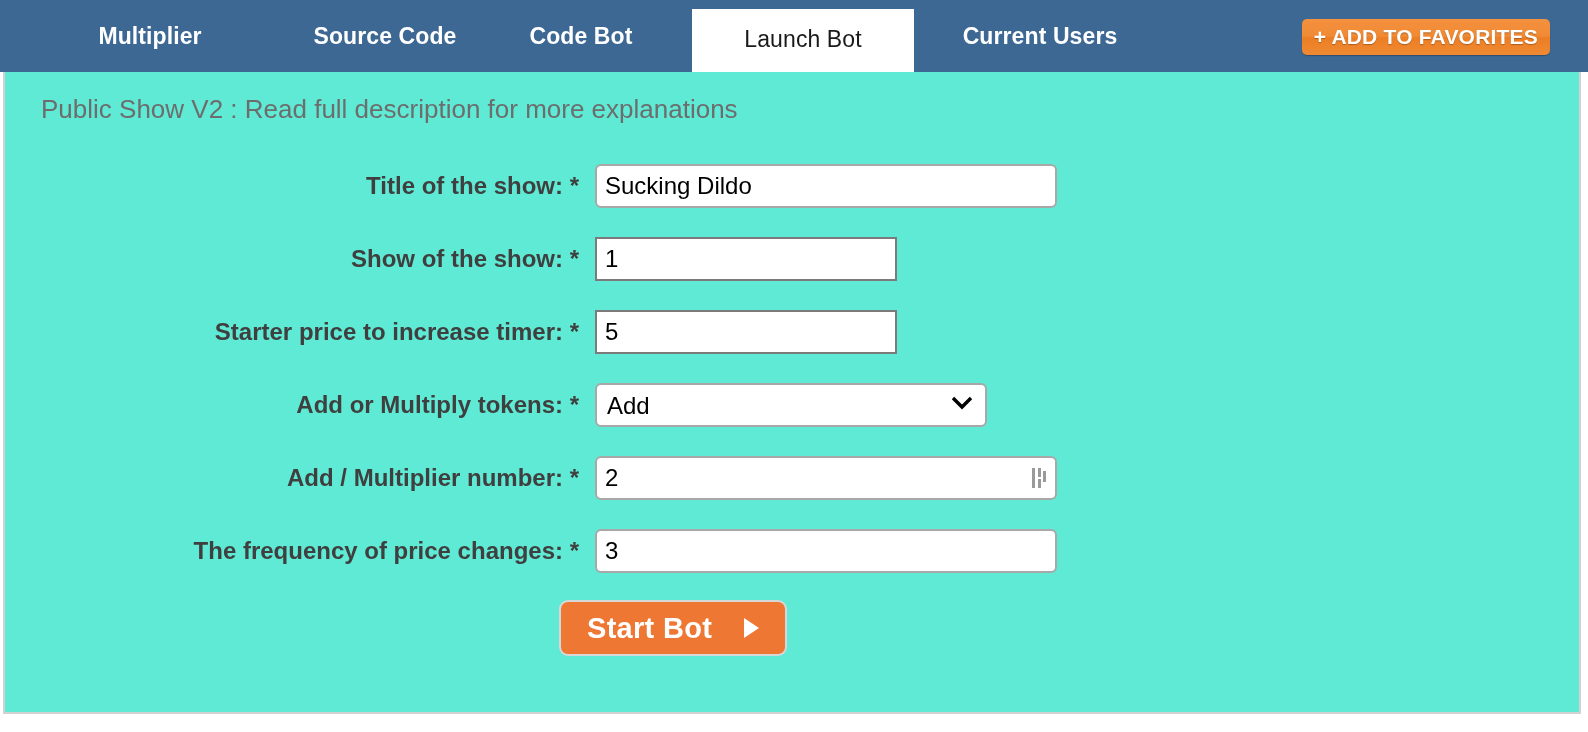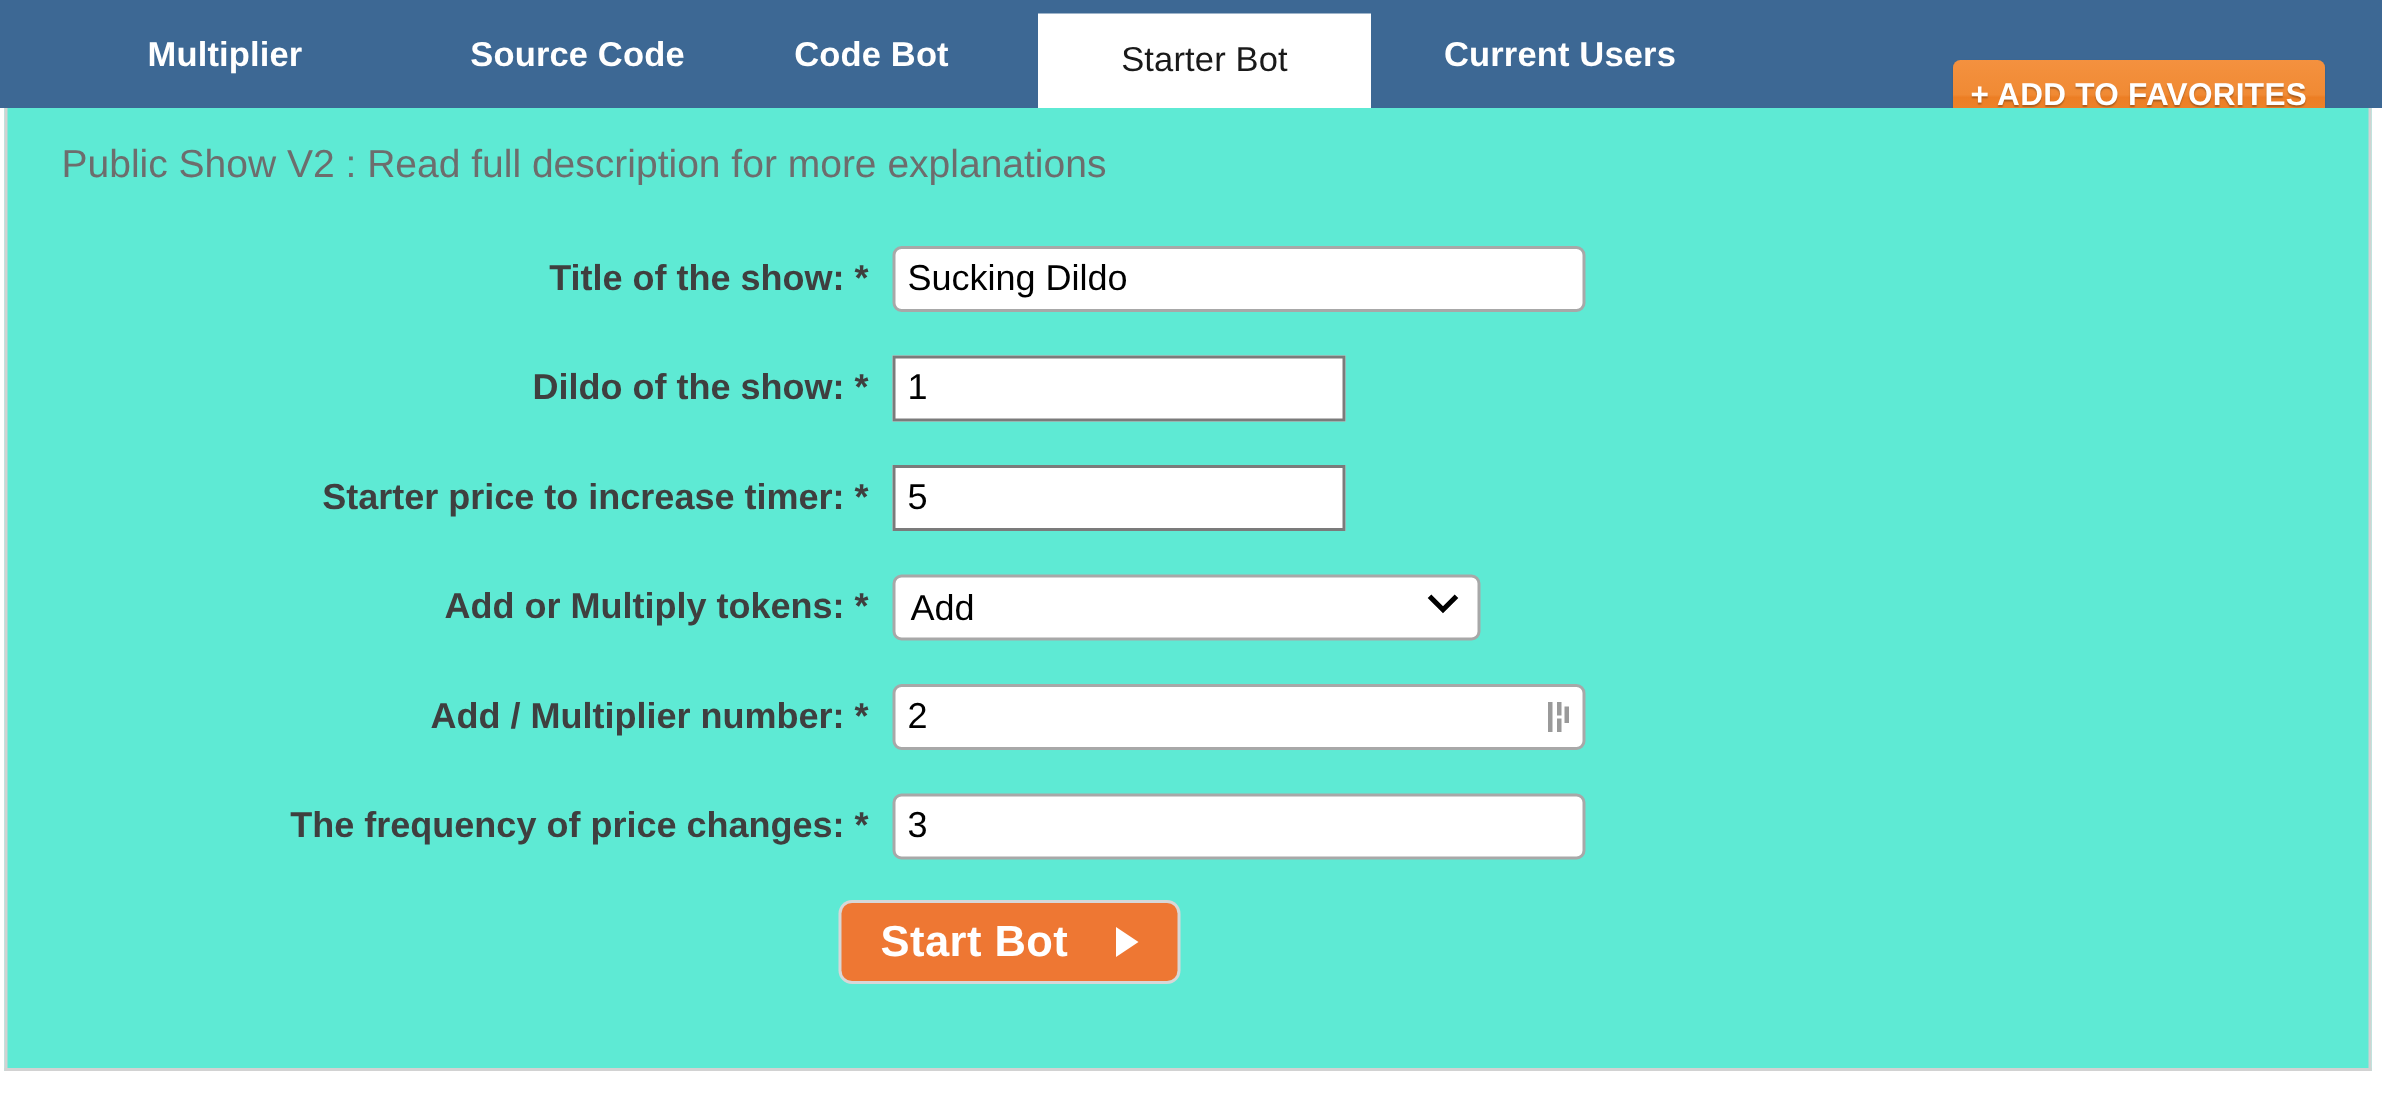--- a/index.html
+++ b/index.html
@@ -69,36 +69,35 @@
     height: 63px;
     margin-top: 9px;
     align-items: center;
     padding-bottom: 2px;
   }
 
   .fav-button {
     position: absolute;
     right: 38px;
     top: 19px;
-    height: 48px;
+    height: 36px;
     padding: 0 12px;
     border: 0;
     border-radius: 5px;
     background: linear-gradient(to bottom, #f4913f 0%, #f08a34 48%, #ec7e24 52%, #ef8a33 100%);
     box-shadow: 0 1px 1px rgba(0,0,0,.25);
     color: #ffffff;
     font-family: "Liberation Sans", sans-serif;
     font-size: 21px;
     font-weight: bold;
     letter-spacing: .2px;
     line-height: 36px;
     text-shadow: 0 1px 1px rgba(0,0,0,.28);
     cursor: pointer;
     white-space: nowrap;
-    margin-top: 21px;
   }
 
   
   .content {
     position: absolute;
     left: 3px;
     top: 72px;
     width: 1578px;
     height: 642px;
     box-sizing: border-box;
@@ -252,21 +251,21 @@
       <div class="nav-tab tab-description">
         <span>Multiplier</span>
       </div>
       <div class="nav-tab tab-source">
         <span>Source Code</span>
       </div>
       <div class="nav-tab tab-edit">
         <span>Code Bot</span>
       </div>
       <div class="nav-tab tab-launch active">
-        <span>Starter Bot</span>
+        <span>Launch Bot</span>
       </div>
       <div class="nav-tab tab-users">
         <span>Current Users</span>
       </div>
     </div>
 
     <button class="fav-button">+ ADD TO FAVORITES</button>
   </div>
 
   <div class="content">
@@ -276,21 +275,21 @@
     <div class="form">
 
       <div class="form-row">
         <div class="form-label">Title of the show: *</div>
         <div class="field-wrap">
           <input class="text-input rounded w-title" type="text" value="Sucking Dildo" style="">
         </div>
       </div>
 
       <div class="form-row">
-        <div class="form-label">Dildo of the show: *</div>
+        <div class="form-label">Show of the show: *</div>
         <div class="field-wrap">
           <input class="text-input square w-num" type="text" value="1" style="">
         </div>
       </div>
 
       <div class="form-row">
         <div class="form-label">Starter price to increase timer: *</div>
         <div class="field-wrap">
           <input class="text-input square w-num" type="text" value="5" style="">
         </div>

